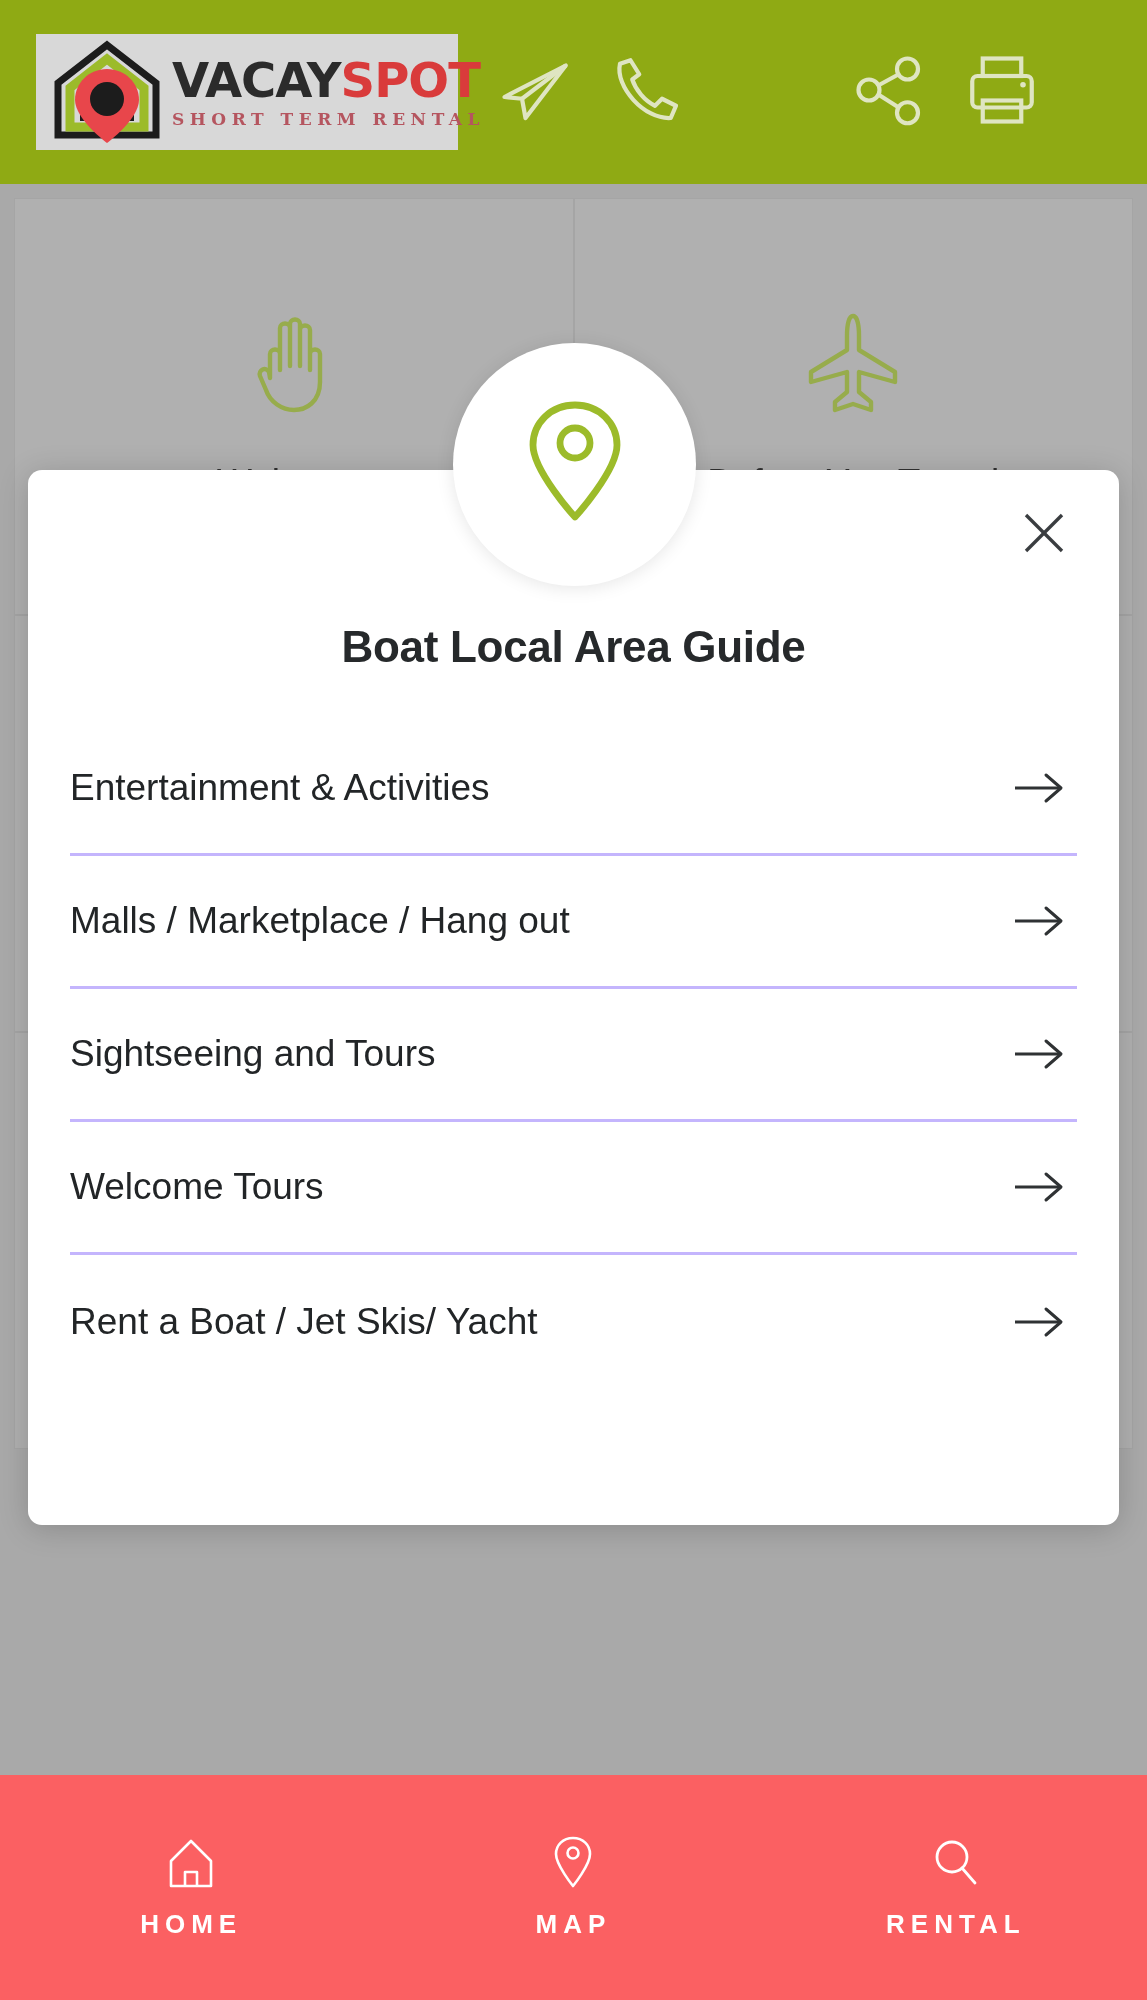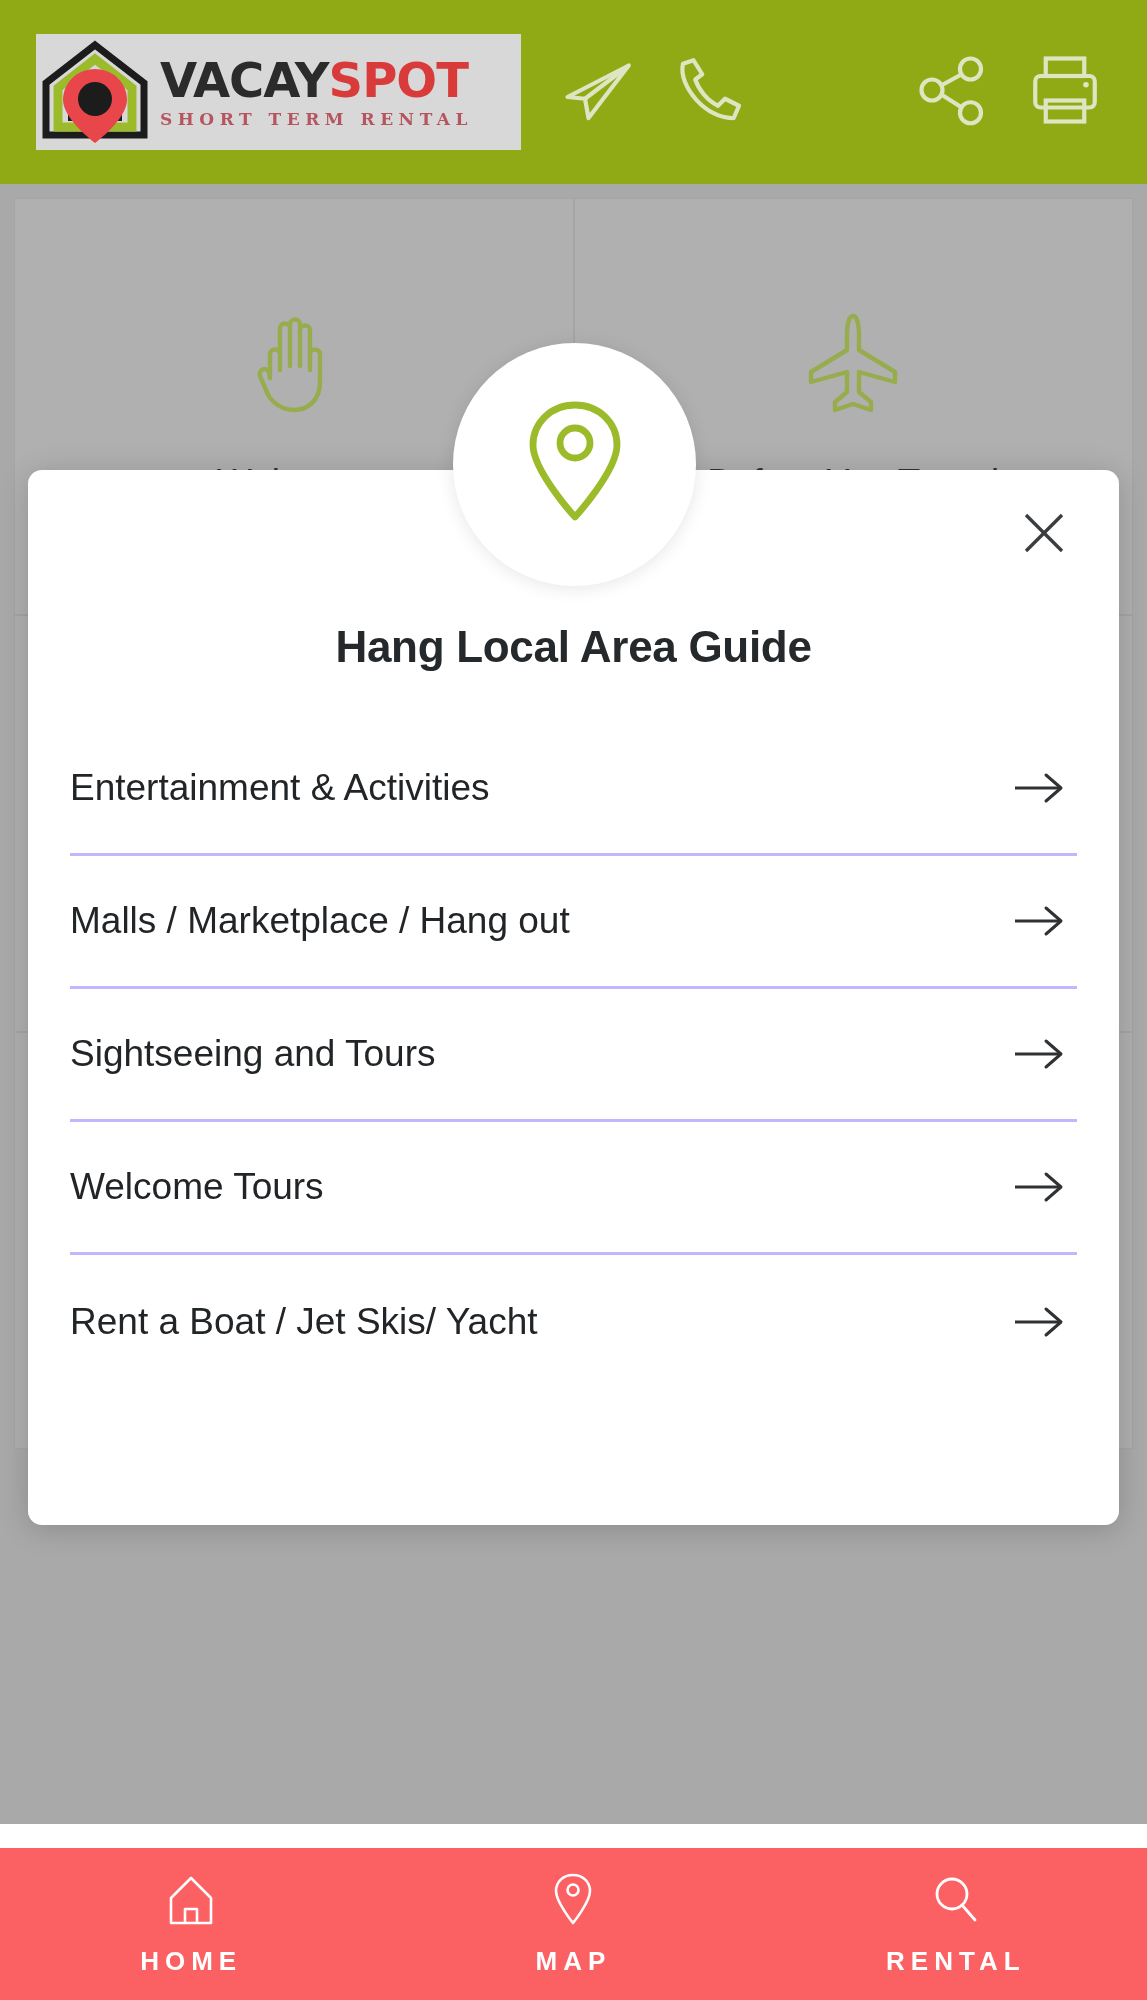--- a/index.html
+++ b/index.html
@@ -26,26 +26,26 @@
     top: 0; left: 0;
     width: 1147px;
     height: 184px;
     background: #8faa14;
     display: flex;
     align-items: center;
     padding: 0 36px;
   }
 
   .logo-box {
-    width: 485px;
+    width: 422px;
     height: 116px;
     background: #d8d8d8;
     display: flex;
     align-items: center;
-    padding-left: 0;
+    padding-left: 12px;
     flex: none;
   }
 
   .logo-mark {
     width: 118px;
     height: 106px;
     flex: none;
     position: relative;
   }
 
@@ -211,21 +211,21 @@
     padding-right: 10px;
     display: flex;
     align-items: center;
   }
 
   
   .bottomnav {
     position: absolute;
     bottom: 0; left: 0;
     width: 1147px;
-    height: 152px;
+    height: 225px;
     display: flex;
   }
   .navtab {
     flex: 1 1 25%;
     background: #fb6062;
     display: flex;
     flex-direction: column;
     align-items: center;
     justify-content: center;
     cursor: pointer;
@@ -368,21 +368,21 @@
 
   <div class="modal">
 
     <div class="close-btn">
       <svg width="46" height="46" viewBox="0 0 46 46">
         <line x1="5" y1="5" x2="41" y2="41" stroke="#3a3d40" stroke-width="3.4"></line>
         <line x1="41" y1="5" x2="5" y2="41" stroke="#3a3d40" stroke-width="3.4"></line>
       </svg>
     </div>
 
-    <div class="modal-title">Hang Local Area Guide</div>
+    <div class="modal-title">Boat Local Area Guide</div>
 
     <div class="list">
 
       <div class="list-item">
         <span class="list-label">Entertainment &amp; Activities</span>
         <span class="arrow-wrap">
           <svg width="56" height="40" viewBox="0 0 56 40">
             <line x1="4" y1="20" x2="50" y2="20" stroke="#2f3234" stroke-width="3"></line>
             <polyline points="35,7 50,20 35,33" fill="none" stroke="#2f3234" stroke-width="3" stroke-linejoin="round" stroke-linecap="round"></polyline>
           </svg>

